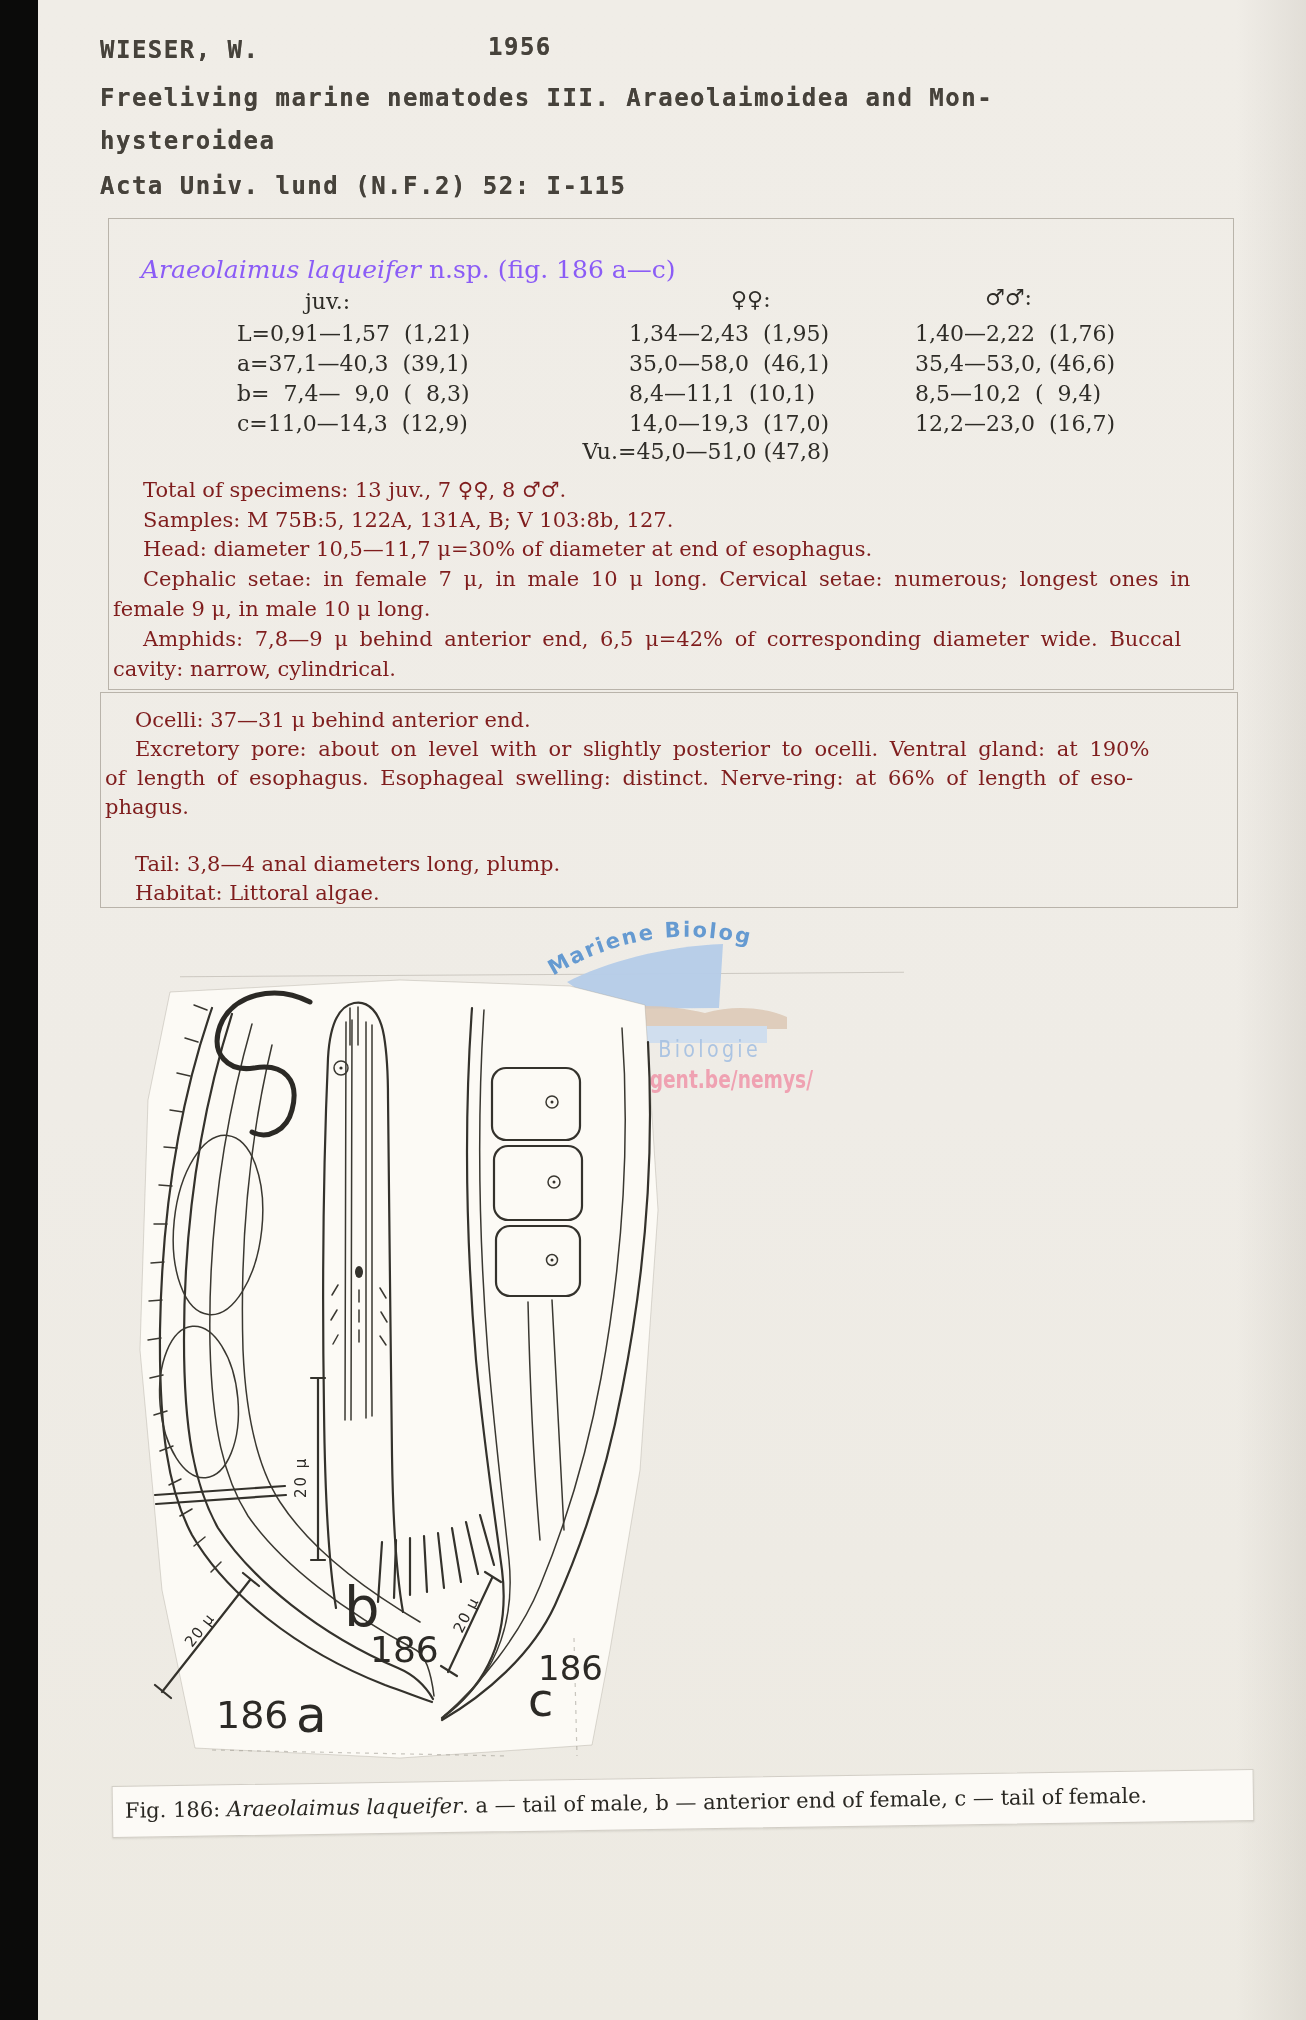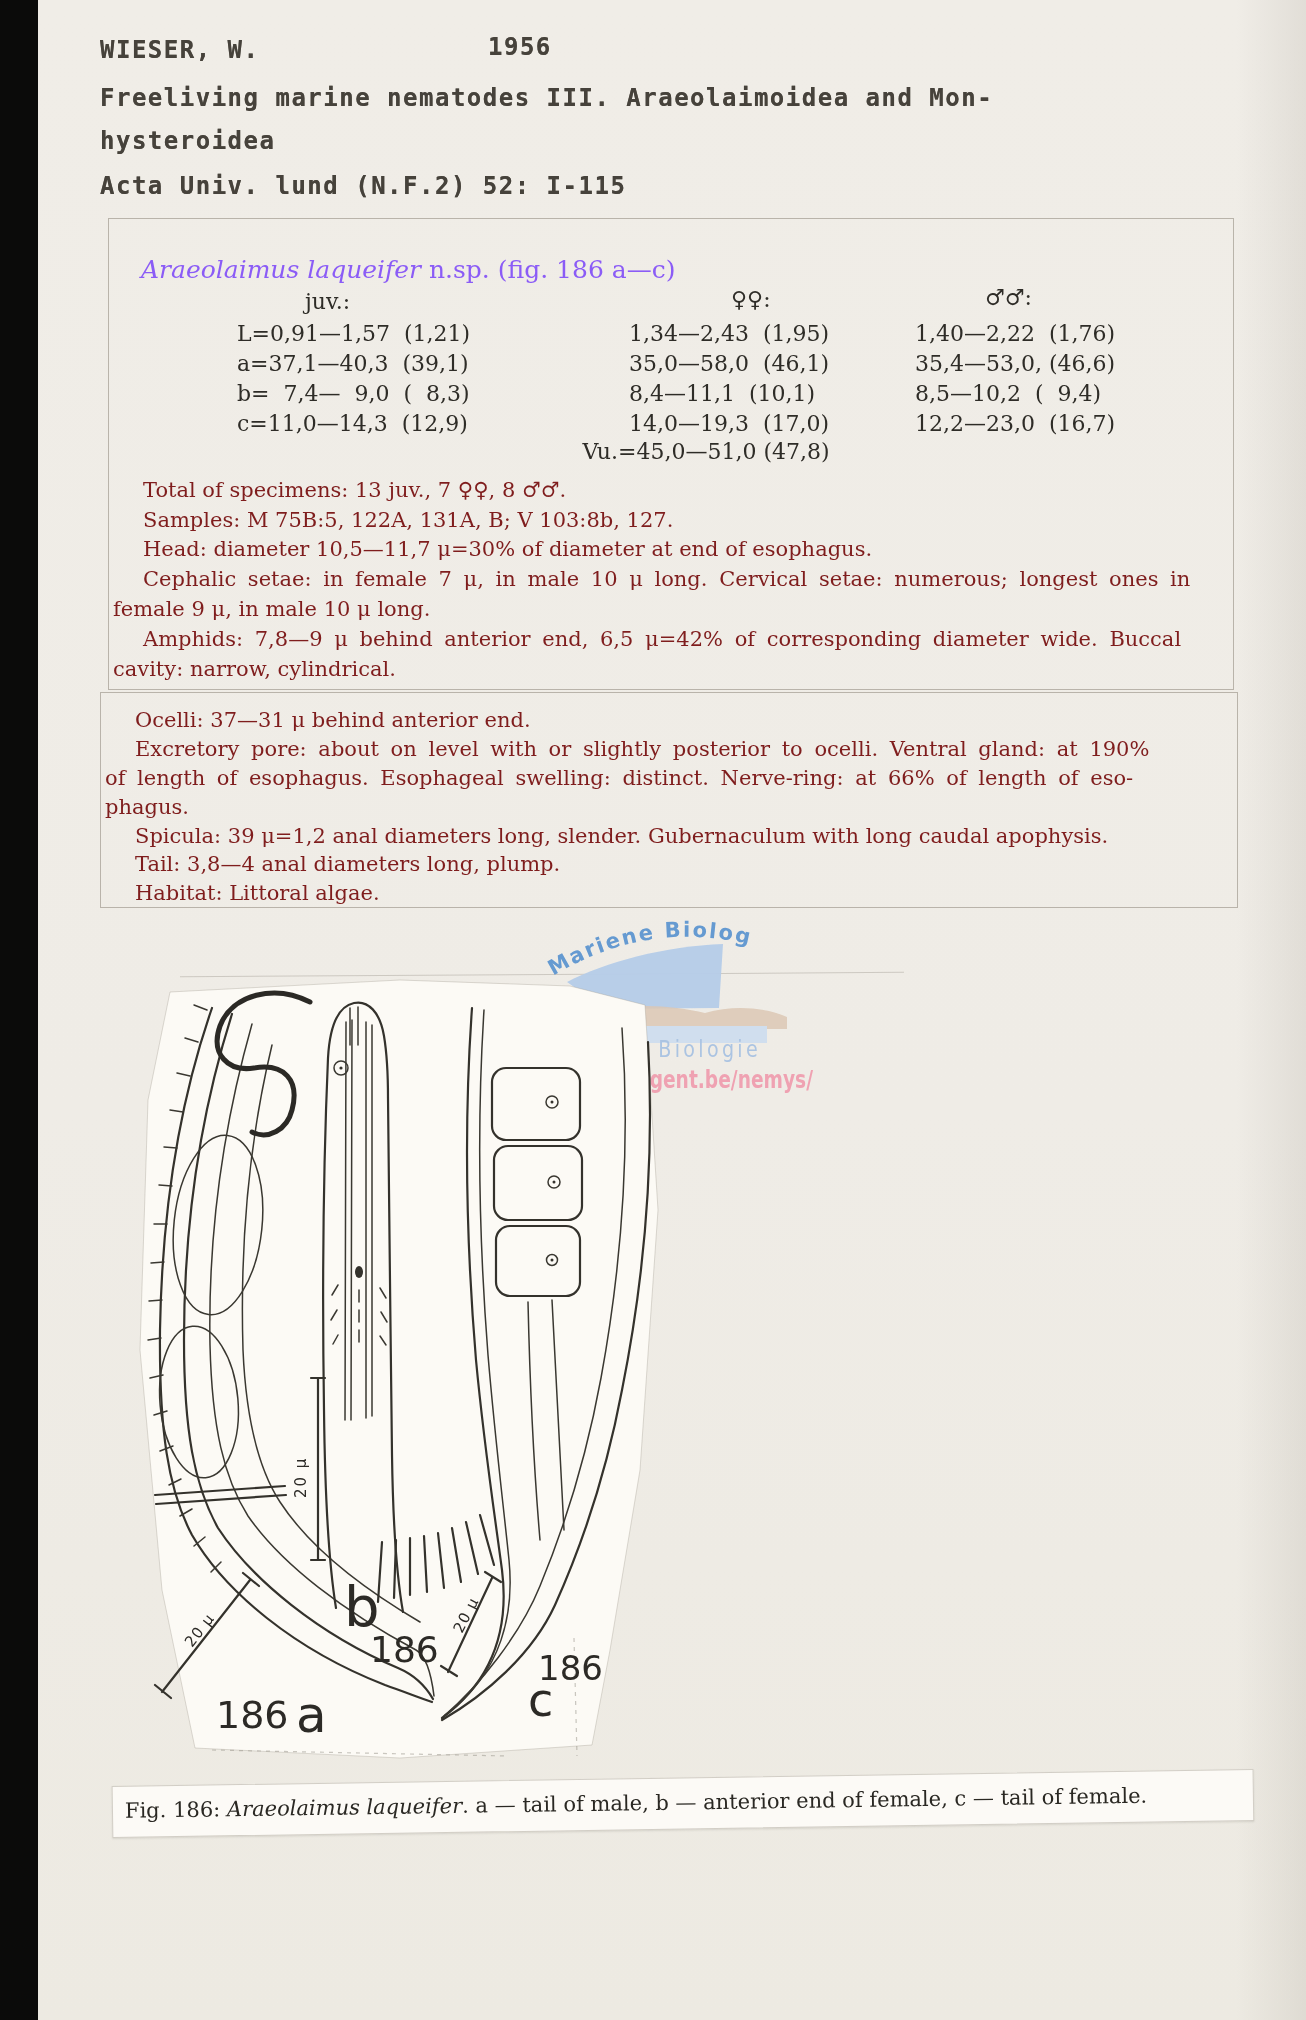--- a/index.html
+++ b/index.html
@@ -107,21 +107,20 @@
     <div class="serifline" style="top:377px">female 9 μ, in male 10 μ long.</div>
     <div class="serifline ind wide" style="top:407px">Amphids: 7,8—9 μ behind anterior end, 6,5 μ=42% of corresponding diameter wide. Buccal</div>
     <div class="serifline" style="top:437px">cavity: narrow, cylindrical.</div>
   </div>
 
   <div class="box" id="box2">
     <div class="serifline ind" style="top:14px">Ocelli: 37—31 μ behind anterior end.</div>
     <div class="serifline ind wide" style="top:43px">Excretory pore: about on level with or slightly posterior to ocelli. Ventral gland: at 190%</div>
     <div class="serifline wide" style="top:72px">of length of esophagus. Esophageal swelling: distinct. Nerve-ring: at 66% of length of eso-</div>
     <div class="serifline" style="top:101px">phagus.</div>
-    <div class="serifline ind" style="top:130px">Spicula: 39 μ=1,2 anal diameters long, slender. Gubernaculum with long caudal apophysis.</div>
     <div class="serifline ind" style="top:158px">Tail: 3,8—4 anal diameters long, plump.</div>
     <div class="serifline ind" style="top:187px">Habitat: Littoral algae.</div>
   </div>
 
   <svg id="watermark" width="380" height="185" viewBox="0 0 380 185">
     <defs>
       <path id="arcpath" d="M 98,60 Q 190,4 292,28"></path>
     </defs>
     <path d="M 112,66 C 150,46 210,30 268,28 L 264,92 L 150,93 Z" fill="#b6cde9"></path>
     <path opacity="0.85" d="M 58,98 C 88,82 128,90 150,96 C 178,86 220,90 250,97 C 280,88 312,92 332,101 L 332,113 L 58,113 Z

